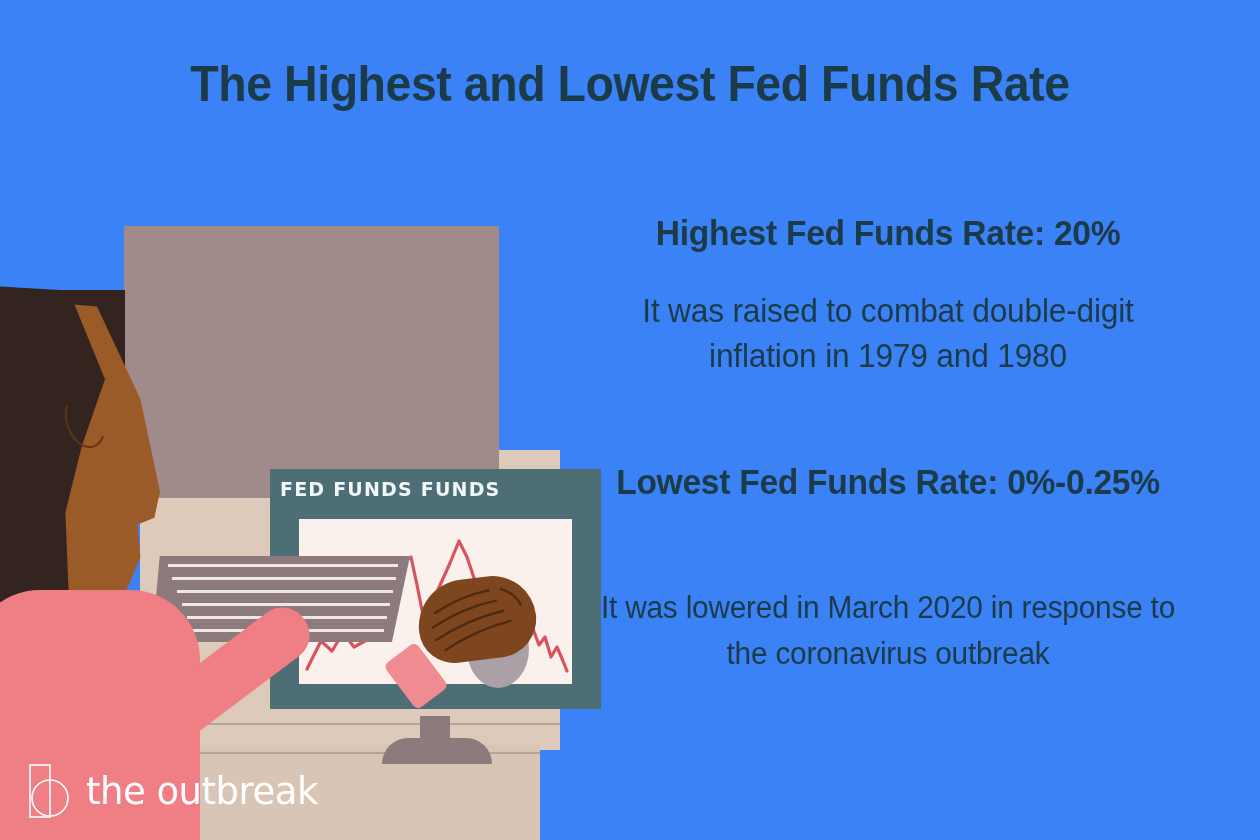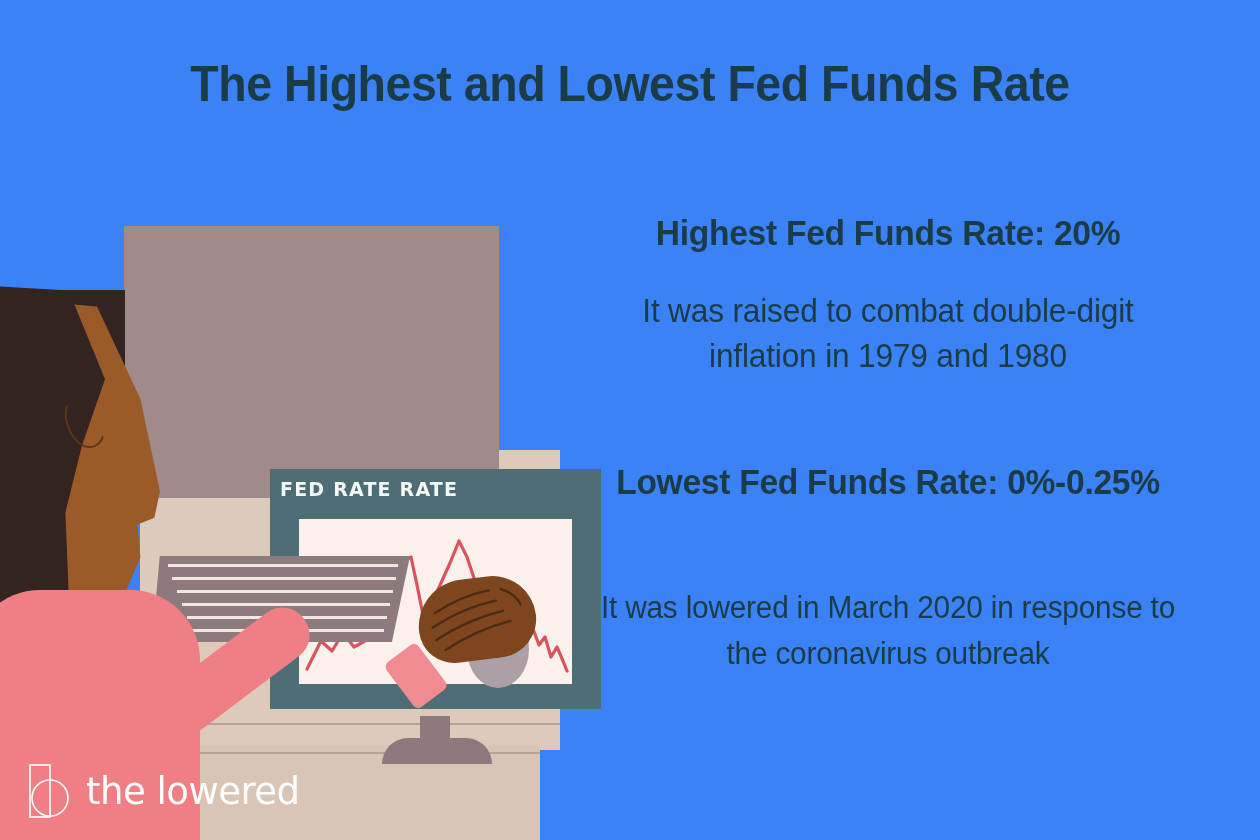--- a/index.html
+++ b/index.html
@@ -106,21 +106,21 @@
 
   <div id="illus">
 
     <div class="desk" id="desk-top"></div>
     <div class="desk" id="desk-front"></div>
     <div id="desk-line1"></div>
     <div id="desk-line2"></div>
 
     <div id="mon-bezel">
       <div id="mon-screen"></div>
-      <div id="mon-label">FED RATE RATE</div>
+      <div id="mon-label">FED FUNDS FUNDS</div>
       <div id="mon-chart">
         <svg viewBox="0 0 273 165" preserveAspectRatio="none">
           <polyline fill="none" stroke="#d9535f" stroke-width="3.2" stroke-linejoin="round" stroke-linecap="round" points="8,150 22,122 33,132 44,114 55,128 66,122 78,88 90,70 101,46 112,38 118,66 124,96 133,84 142,64 151,44 160,22 168,38 176,62 182,86 189,78 196,70 202,96 209,110 214,86 221,98 228,122 234,110 240,126 246,118 252,138 258,128 264,142 268,152"></polyline>
         </svg>
       </div>
       <div id="mon-neck"></div>
       <div id="mon-base"></div>
     </div>
 
     <div id="keyboard">
@@ -160,16 +160,16 @@
   <div class="txt-col" id="stat2-head">Lowest Fed Funds Rate: 0%-0.25%</div>
   <div class="txt-col" id="stat2-body">It was lowered in March 2020 in response to the coronavirus outbreak</div>
 
   <div id="logo">
     <div id="logo-mark">
       <svg width="46" height="58" viewBox="0 0 46 58">
         <rect x="4" y="3" width="20" height="52" fill="none" stroke="#ffffff" stroke-width="1.6"></rect>
         <circle cx="24" cy="36" r="18" fill="none" stroke="#ffffff" stroke-width="1.6"></circle>
       </svg>
     </div>
-    <div id="logo-text">the lowered</div>
+    <div id="logo-text">the outbreak</div>
   </div>
 
 </div>
 
 </body></html>

